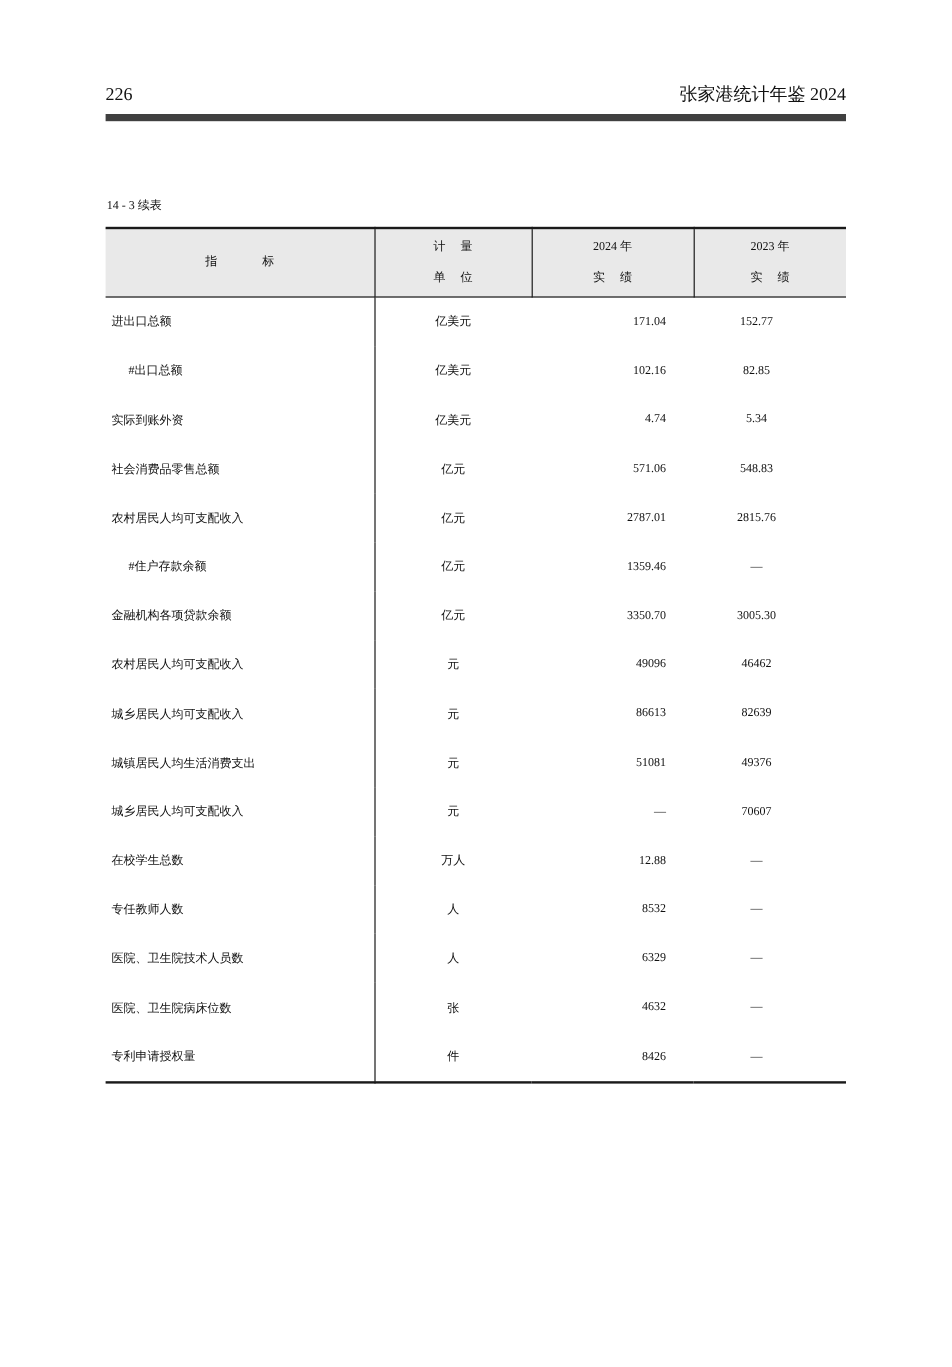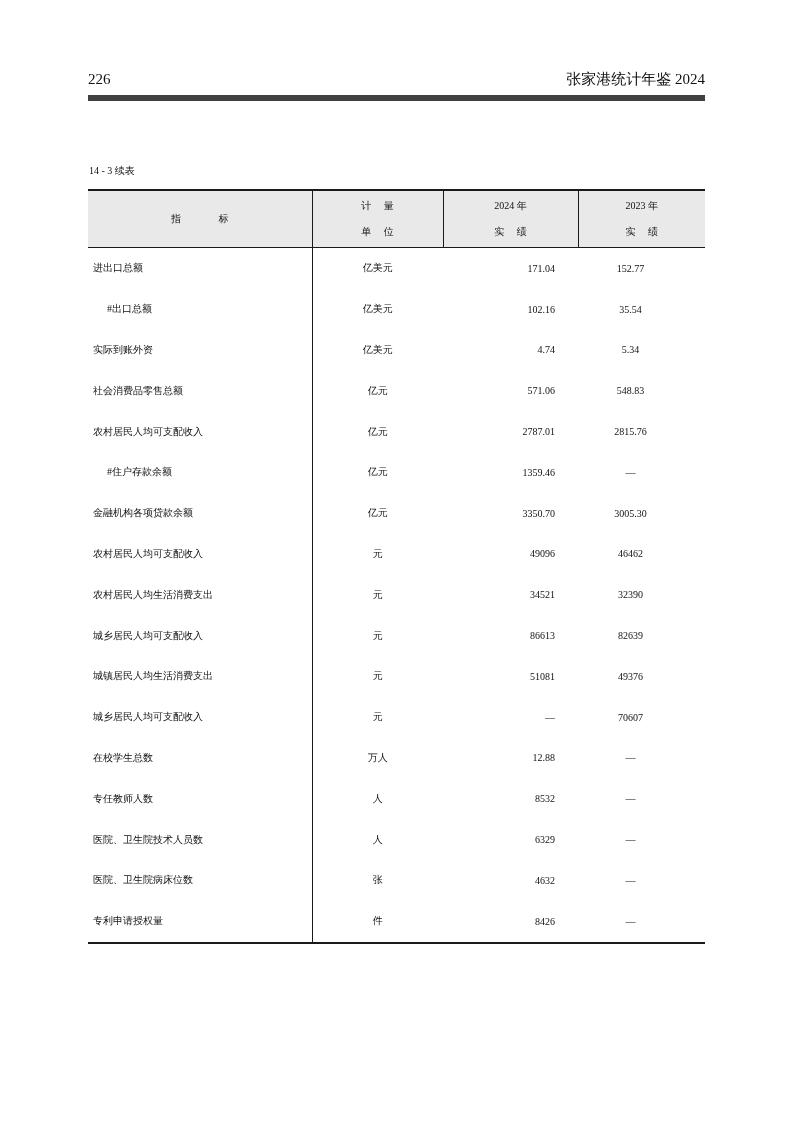--- a/index.html
+++ b/index.html
@@ -112,21 +112,21 @@
       <tr>
         <td class="c-ind">进出口总额</td>
         <td class="c-unit">亿美元</td>
         <td class="c-v24">171.04</td>
         <td class="c-v23">152.77</td>
       </tr>
       <tr>
         <td class="c-ind indent">#出口总额</td>
         <td class="c-unit">亿美元</td>
         <td class="c-v24">102.16</td>
-        <td class="c-v23">35.54</td>
+        <td class="c-v23">82.85</td>
       </tr>
       <tr>
         <td class="c-ind">实际到账外资</td>
         <td class="c-unit">亿美元</td>
         <td class="c-v24">4.74</td>
         <td class="c-v23">5.34</td>
       </tr>
       <tr>
         <td class="c-ind">社会消费品零售总额</td>
         <td class="c-unit">亿元</td>
@@ -151,26 +151,20 @@
         <td class="c-v24">3350.70</td>
         <td class="c-v23">3005.30</td>
       </tr>
       <tr>
         <td class="c-ind">农村居民人均可支配收入</td>
         <td class="c-unit">元</td>
         <td class="c-v24">49096</td>
         <td class="c-v23">46462</td>
       </tr>
       <tr>
-        <td class="c-ind">农村居民人均生活消费支出</td>
-        <td class="c-unit">元</td>
-        <td class="c-v24">34521</td>
-        <td class="c-v23">32390</td>
-      </tr>
-      <tr>
         <td class="c-ind">城乡居民人均可支配收入</td>
         <td class="c-unit">元</td>
         <td class="c-v24">86613</td>
         <td class="c-v23">82639</td>
       </tr>
       <tr>
         <td class="c-ind">城镇居民人均生活消费支出</td>
         <td class="c-unit">元</td>
         <td class="c-v24">51081</td>
         <td class="c-v23">49376</td>

